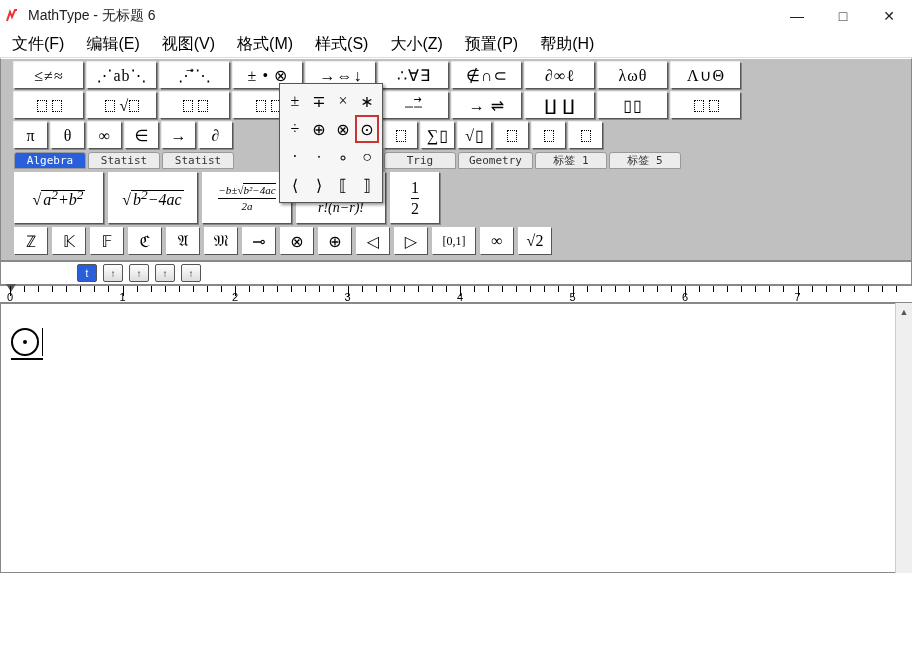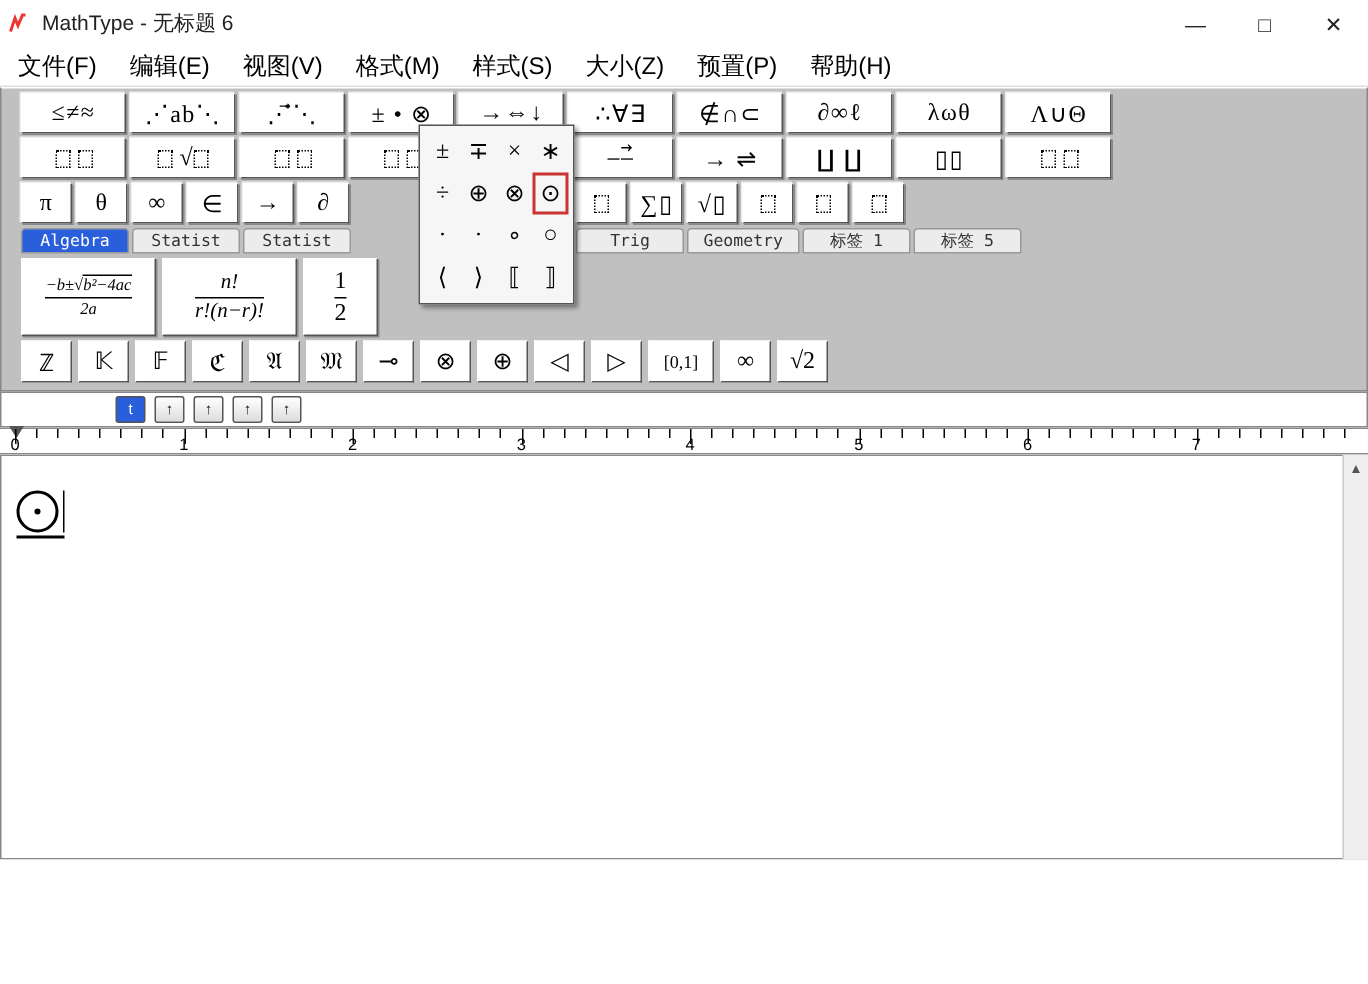--- a/index.html
+++ b/index.html
@@ -416,20 +416,26 @@
     <div class="tab">Statist</div>
     <div class="tab" style="visibility:hidden">Matric</div>
     <div class="tab">Sets</div>
     <div class="tab">Trig</div>
     <div class="tab">Geometry</div>
     <div class="tab">标签 1</div>
     <div class="tab">标签 5</div>
   </div>
 
   <div class="tpl-row">
+    <div class="tpl">
+      <span style="font-style:italic;">√<span style="border-top:1px solid #000;padding:0 2px;">a<sup>2</sup>+b<sup>2</sup></span></span>
+    </div>
+    <div class="tpl">
+      <span style="font-style:italic;">√<span style="border-top:1px solid #000;padding:0 2px;">b<sup>2</sup>−4ac</span></span>
+    </div>
     <div class="tpl">
       <span class="frac" style="font-size:11px;font-style:italic;">
         <span>−b±√<span style="border-top:1px solid #000;">b²−4ac</span></span>
         <span class="bar"></span>
         <span>2a</span>
       </span>
     </div>
     <div class="tpl">
       <span class="frac" style="font-size:14px;font-style:italic;">
         <span>n!</span>

